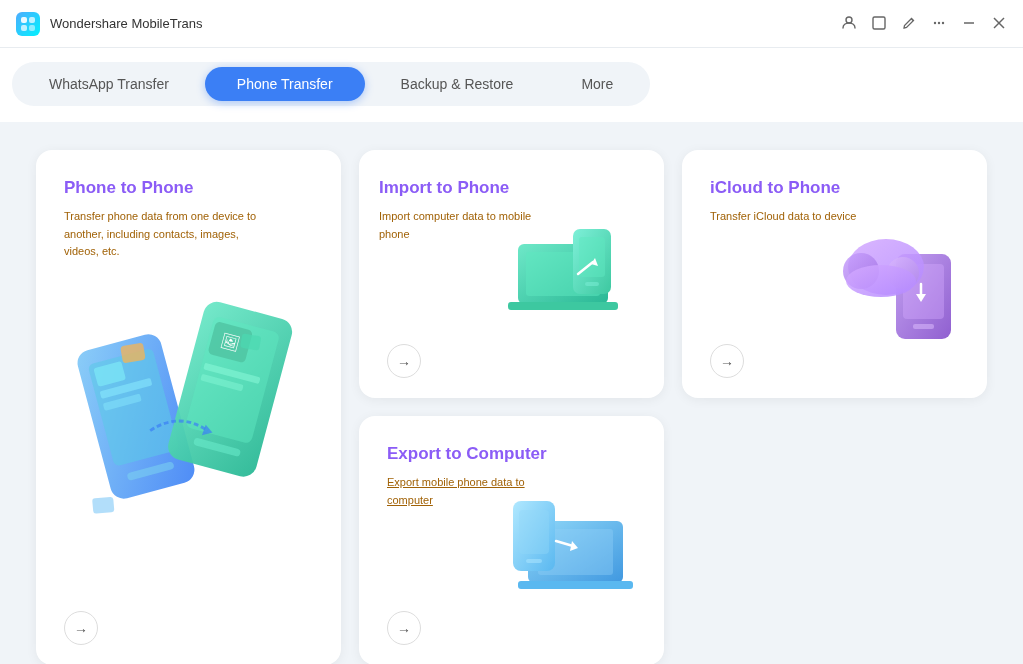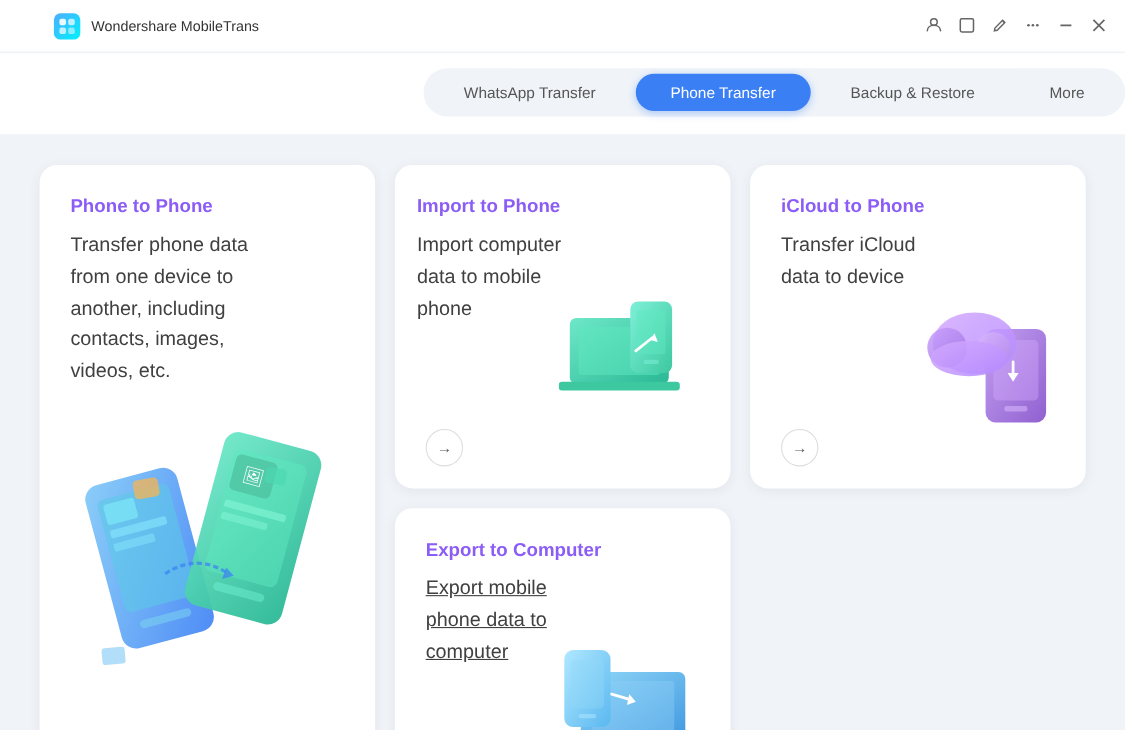--- a/index.html
+++ b/index.html
@@ -19,21 +19,20 @@
       display: flex;
       align-items: center;
       justify-content: space-between;
       padding: 0 16px;
       border-bottom: 1px solid #e8ecf0;
     }
     .title-bar-left {
       display: flex;
       align-items: center;
       gap: 10px;
-      margin-left: 33px;
     }
     .app-icon {
       width: 24px;
       height: 24px;
       border-radius: 6px;
       background: linear-gradient(135deg, #4facfe, #00f2fe);
       display: flex;
       align-items: center;
       justify-content: center;
       color: white;
@@ -53,23 +52,23 @@
     .title-btn {
       color: #666;
       cursor: pointer;
       font-size: 14px;
       line-height: 1;
     }
 
     
     .nav-bar {
       background: #fff;
-      padding: 14px 0 16px;
-      display: flex;
-      justify-content: flex-end;
+      padding: 14px 12px 16px;
+      display: flex;
+      justify-content: flex-start;
       gap: 0;
     }
     .nav-tabs {
       display: flex;
       background: #f0f4f8;
       border-radius: 30px;
       padding: 5px;
       gap: 4px;
     }
     .nav-tab {
@@ -113,22 +112,22 @@
       display: flex;
       flex-direction: column;
     }
     .card-title {
       font-size: 17px;
       font-weight: 700;
       color: #8b5cf6;
       margin-bottom: 10px;
     }
     .card-desc {
-      font-size: 18px;
-      color: #404040;
+      font-size: 11px;
+      color: #a16207;
       line-height: 1.6;
       max-width: 200px;
     }
     .card-arrow {
       width: 34px;
       height: 34px;
       border: 1.5px solid #ddd;
       border-radius: 50%;
       display: flex;
       align-items: center;

